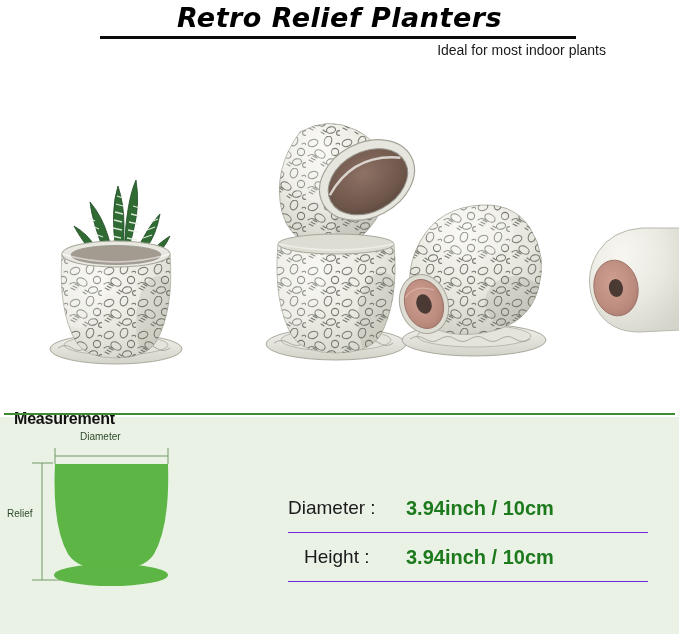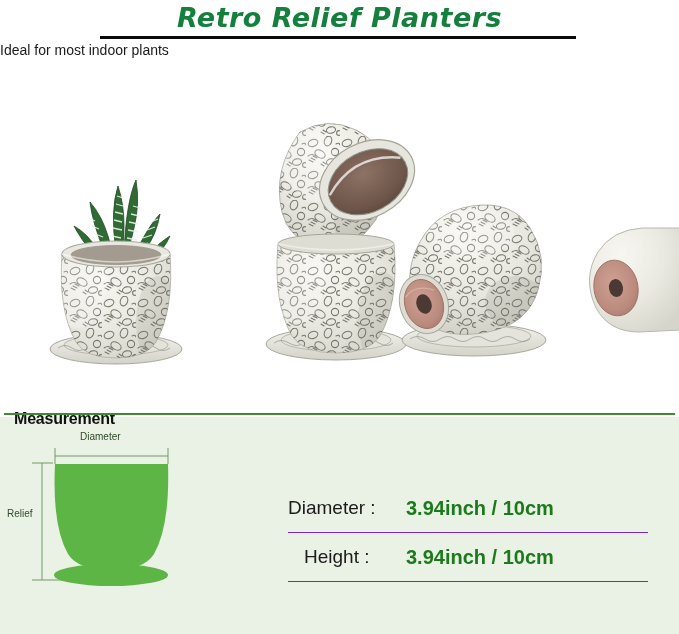--- a/index.html
+++ b/index.html
@@ -25,35 +25,35 @@
   .title {
     position: absolute;
     left: 0; top: 2px;
     width: 679px;
     text-align: center;
     font-family: "DejaVu Sans", sans-serif;
     font-size: 27px;
     font-weight: bold;
     font-style: italic;
     letter-spacing: 0.5px;
-    color: #15803d;
+    color: #000000;
     white-space: nowrap;
   }
   .title-rule {
     position: absolute;
     left: 100px; top: 36px;
     width: 476px;
     height: 3px;
     background: #0a0a0a;
   }
   .subtitle {
     position: absolute;
     left: 0; top: 42px;
     width: 606px;
-    text-align: left;
+    text-align: right;
     font-size: 14px;
     color: #1a1a1a;
     white-space: nowrap;
   }
 
   
   .photo {
     position: absolute;
     left: 0; top: 72px;
     width: 679px;

